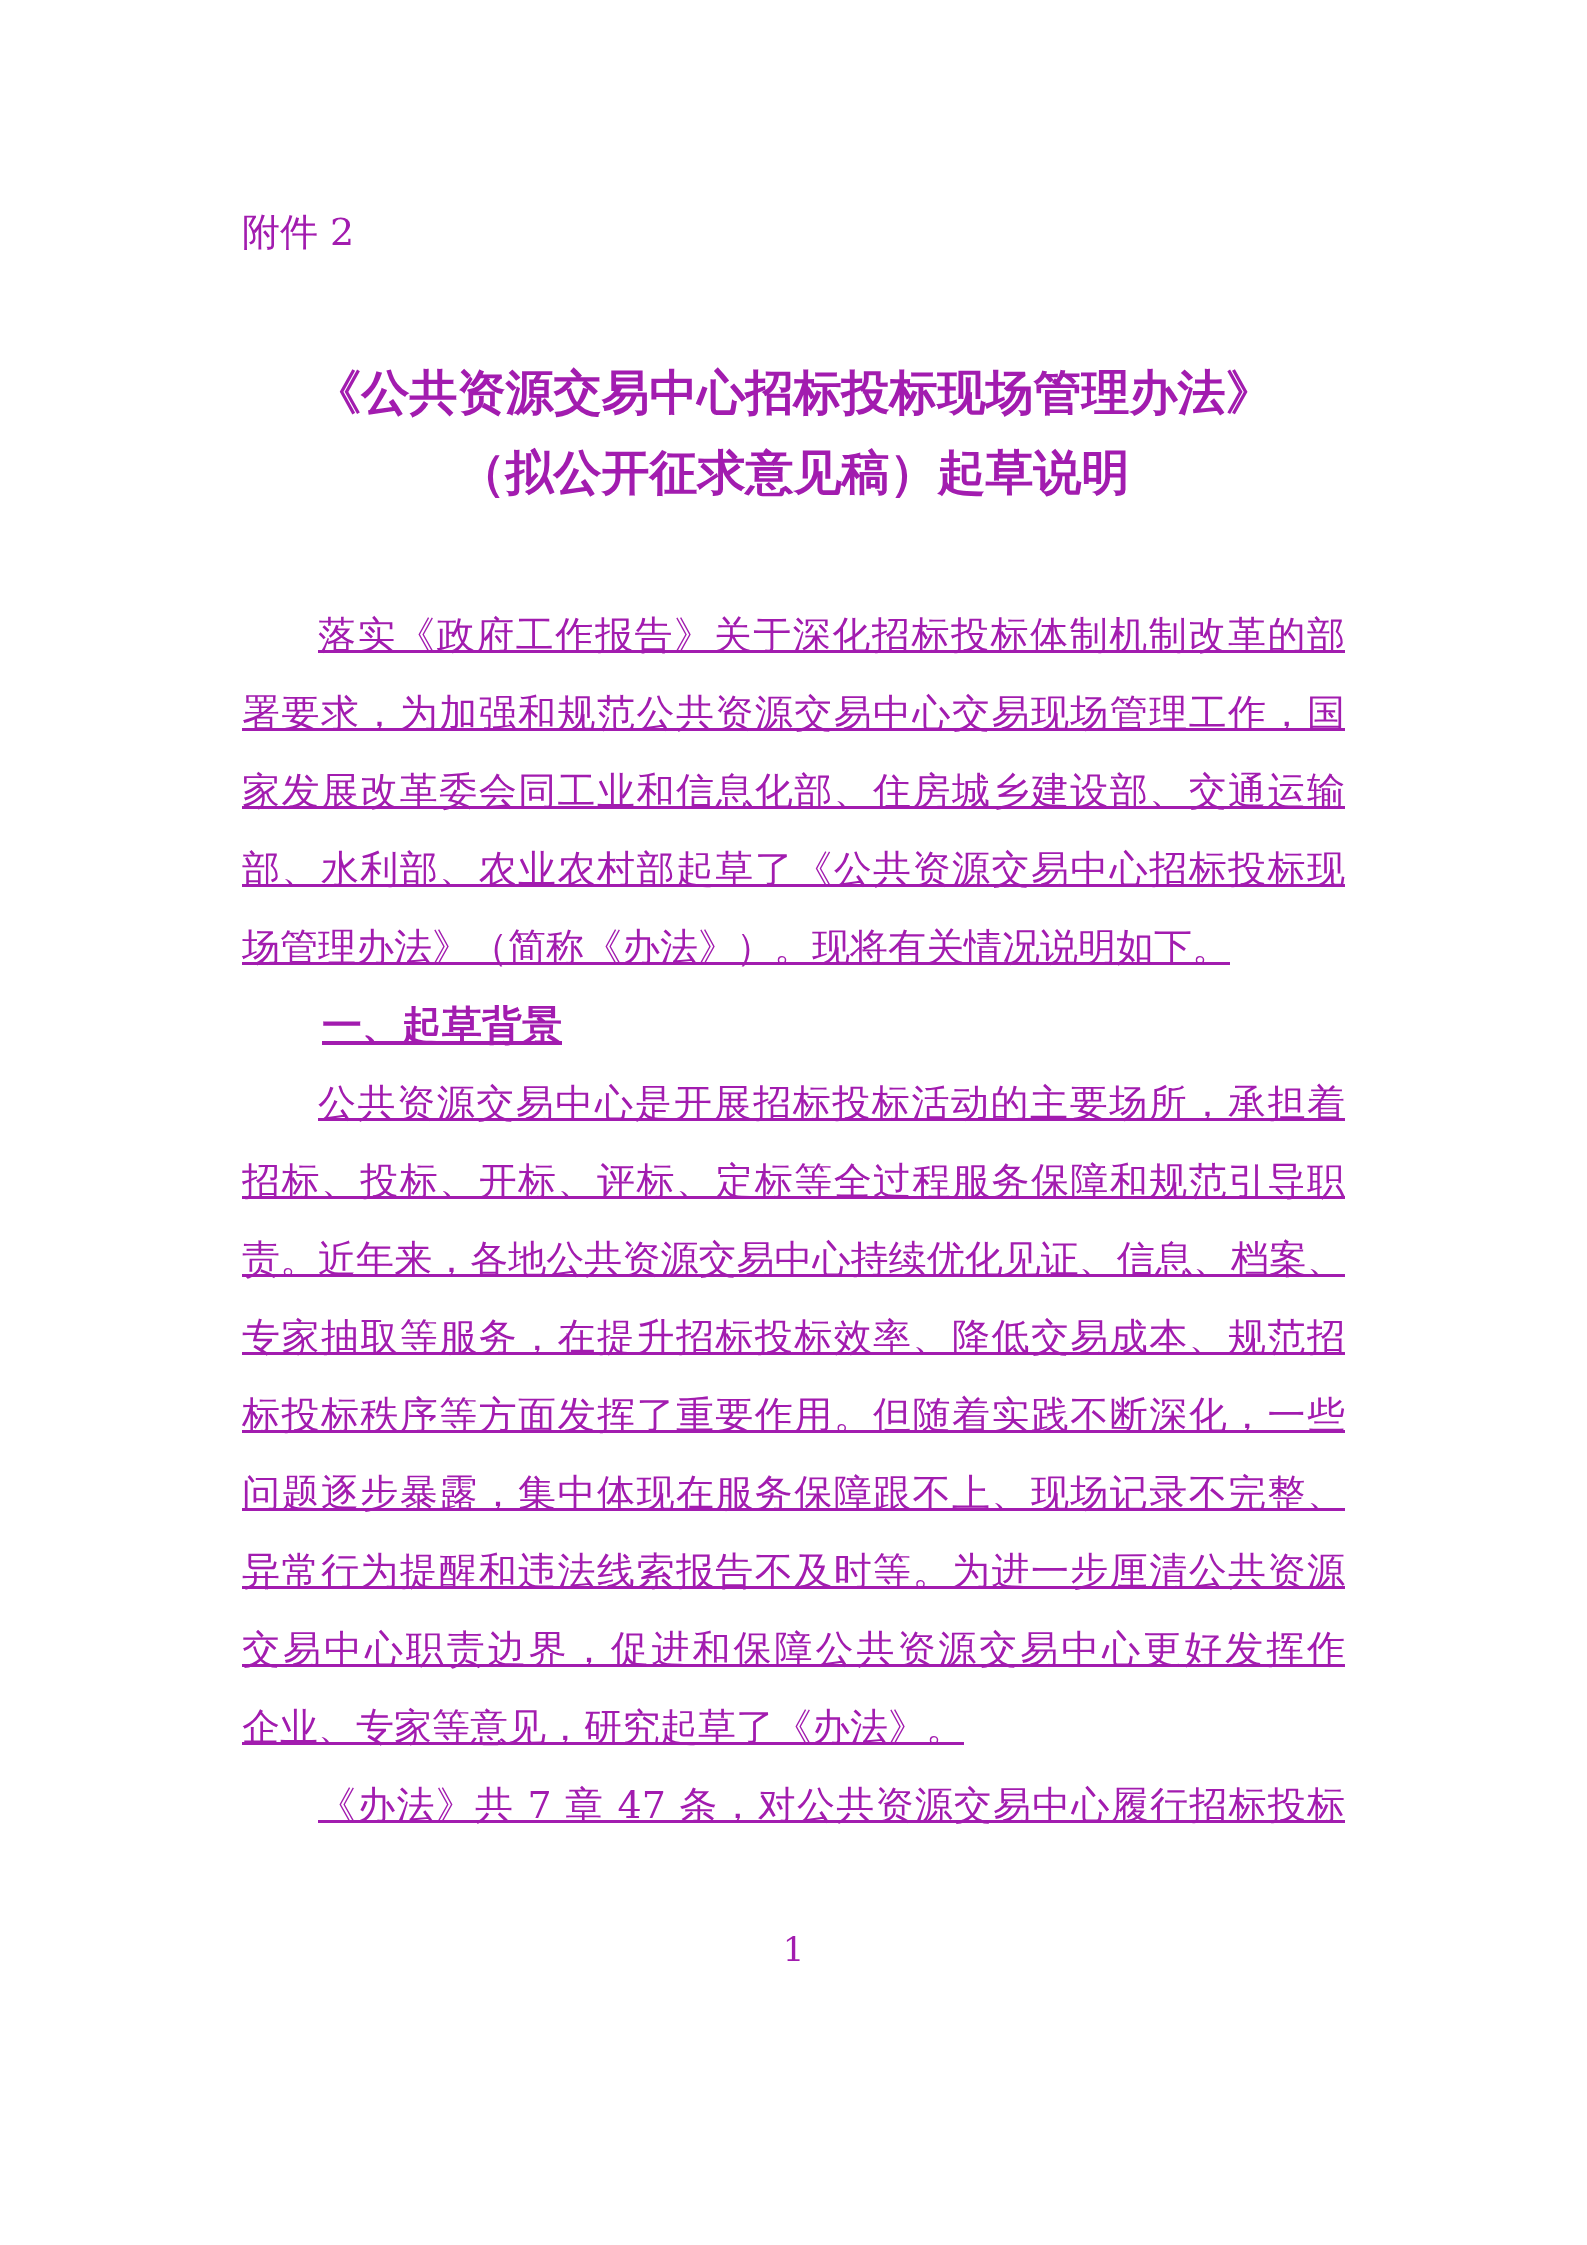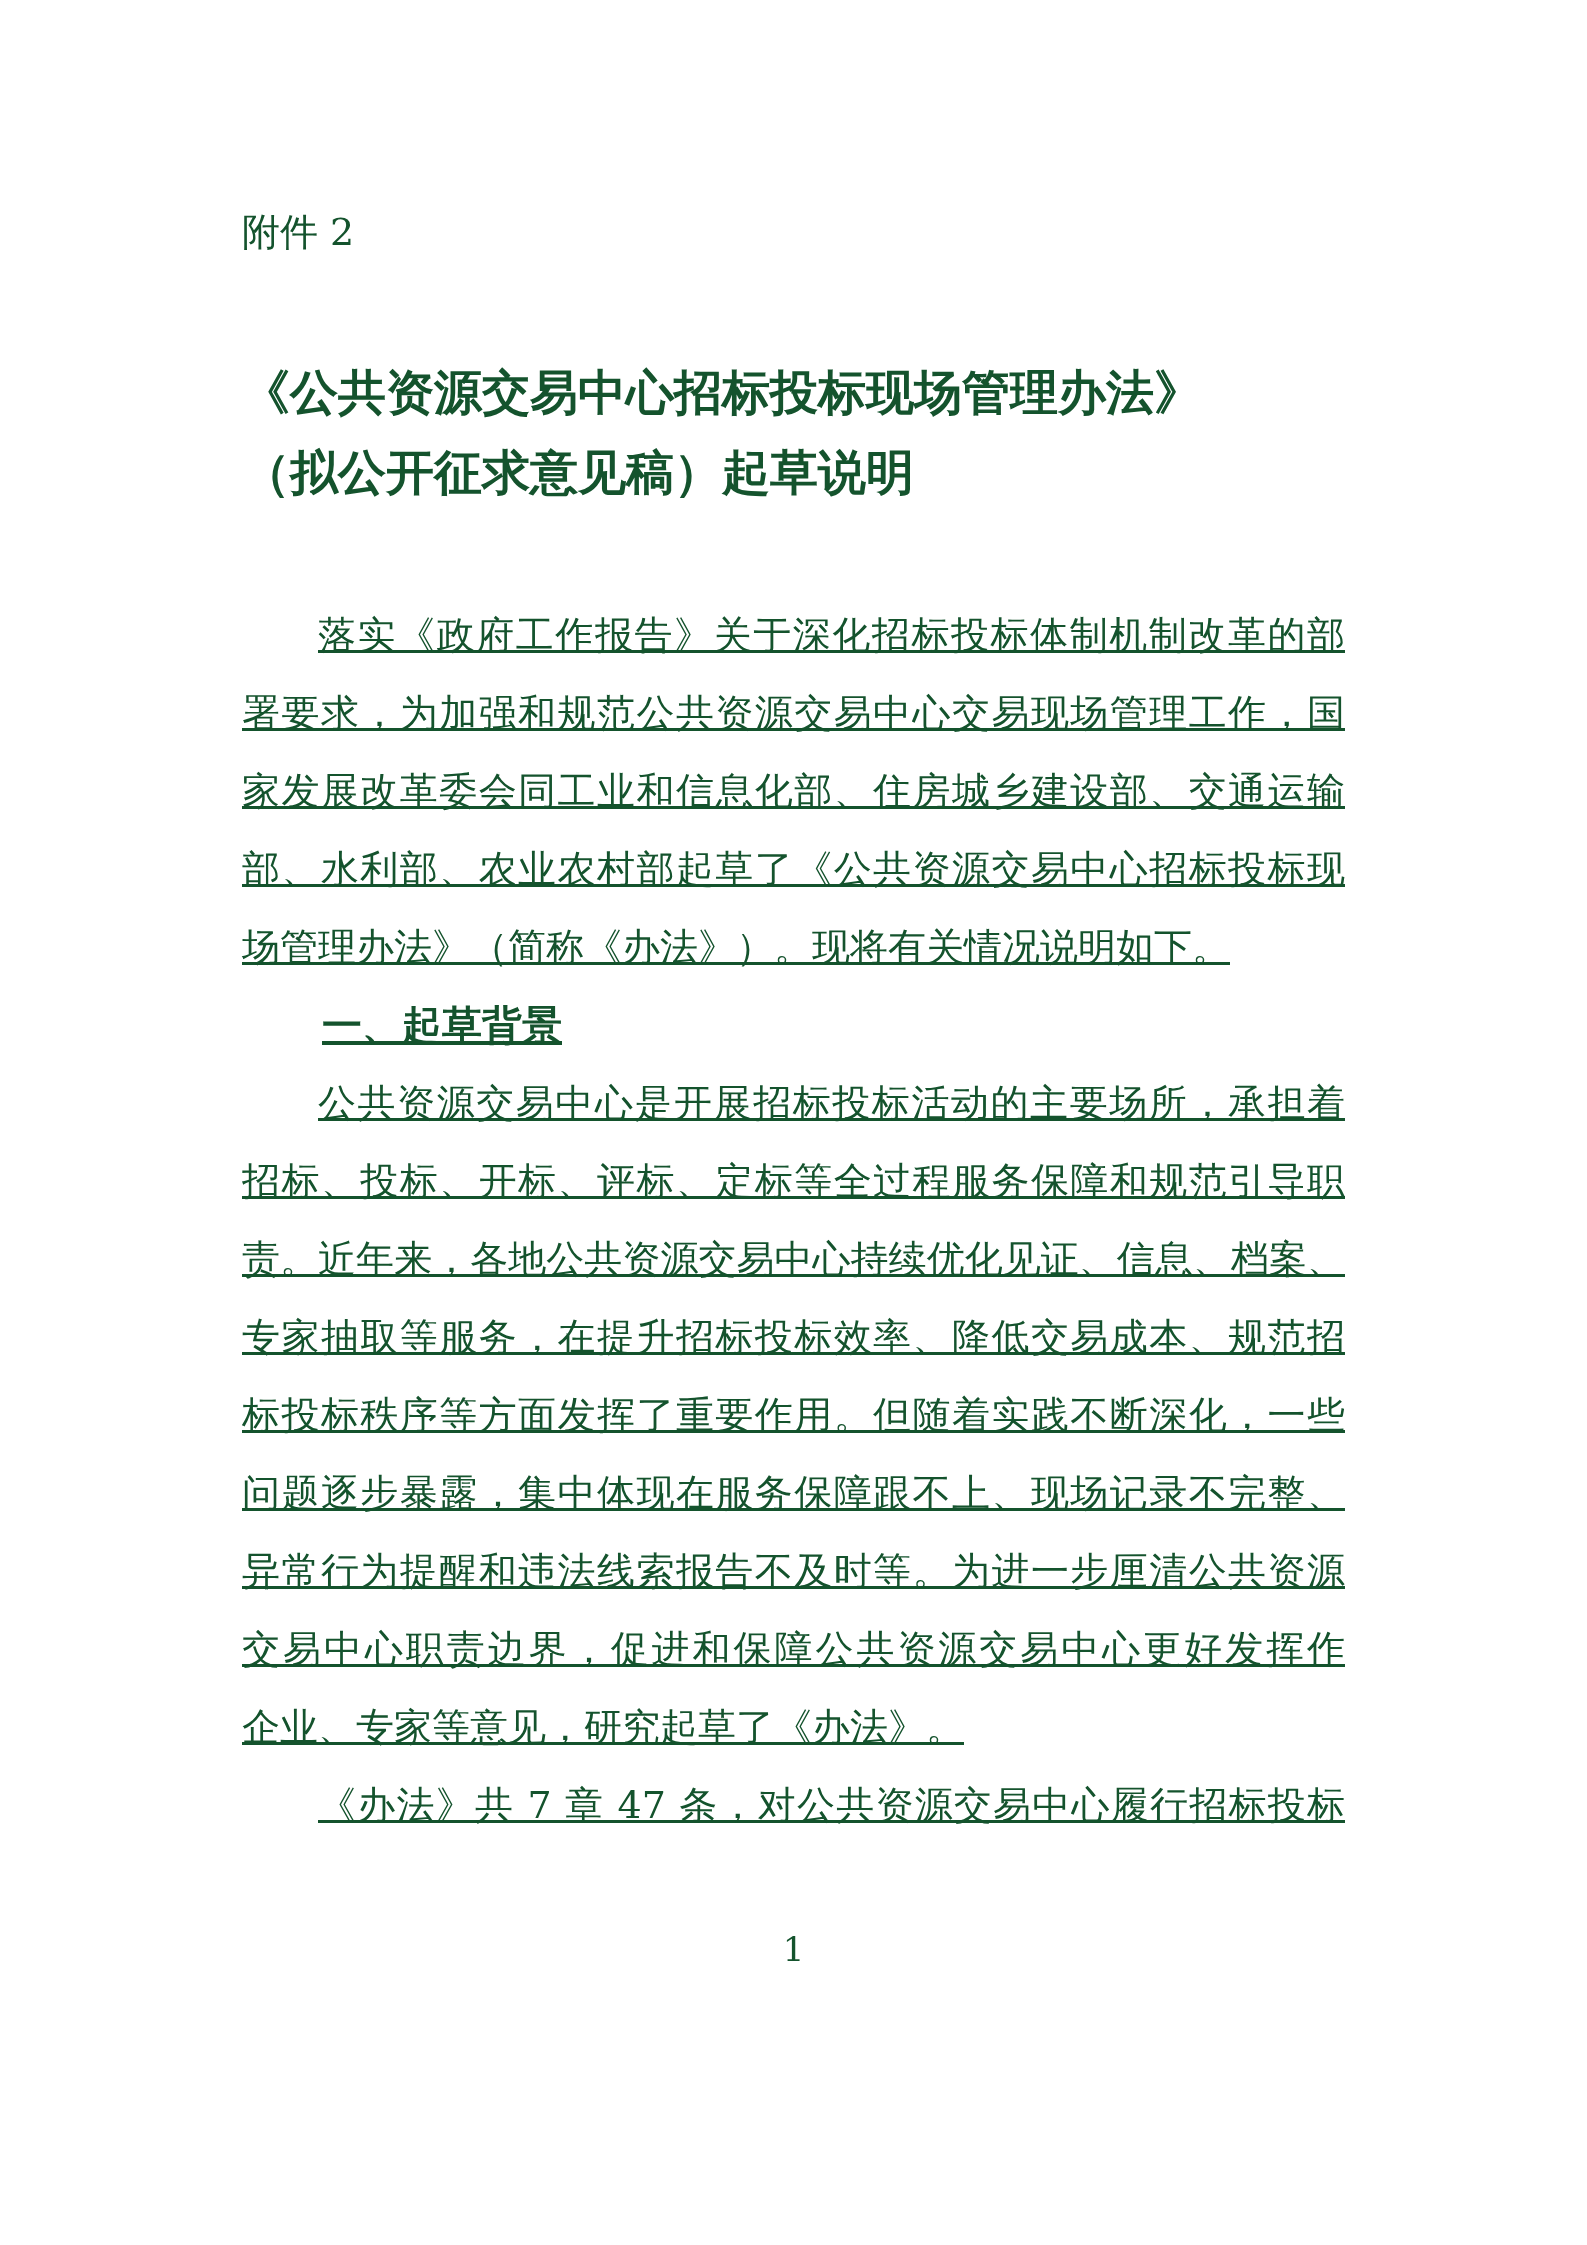--- a/index.html
+++ b/index.html
@@ -5,33 +5,34 @@
   html, body {
     margin: 0;
     padding: 0;
     background: #ffffff;
   }
   .page {
     position: relative;
     width: 1587px;
     height: 2245px;
     background: #ffffff;
-    color: #14532d;
+    color: #a21caf;
     font-family: "DejaVu Serif", "Liberation Serif", serif;
     box-sizing: border-box;
     padding: 210px 242px 0 242px;
     overflow: hidden;
   }
   .attachment {
     font-size: 38px;
     line-height: 45px;
     text-align: left;
   }
   .title {
     margin-top: 97px;
+    text-align: center;
     font-weight: bold;
     font-size: 48px;
     line-height: 80px;
     font-family: "DejaVu Serif", "Liberation Serif", serif;
   }
   .title-line { display: block; }
   .body {
     margin-top: 84px;
     text-decoration: underline;
   }

